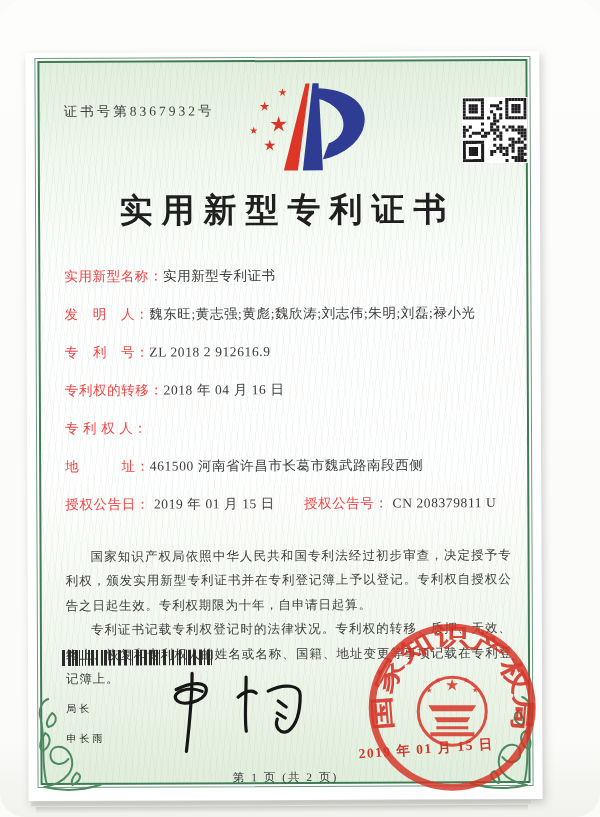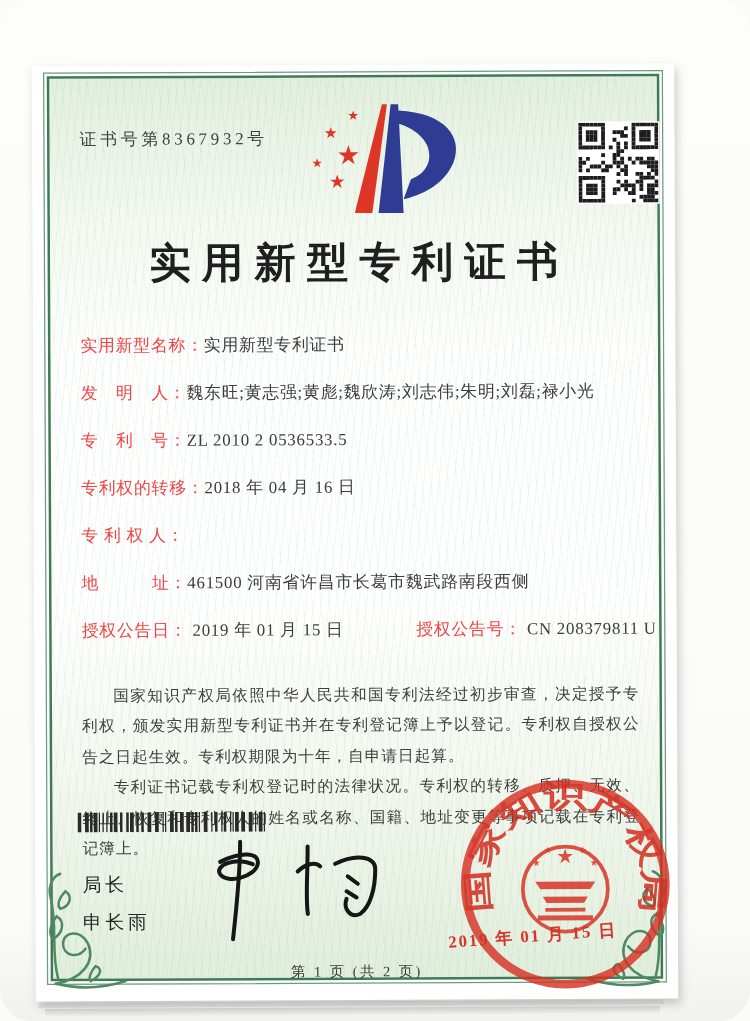--- a/index.html
+++ b/index.html
@@ -25,28 +25,28 @@
   .logo{position:absolute;left:213px;top:28px;width:150px;height:96px;}
   .qr{position:absolute;left:436px;top:46px;width:64px;height:64px;background:#fff;padding:1px;}
 
   .title{position:absolute;left:0;top:136px;width:100%;text-align:center;font-size:33px;font-weight:bold;
          color:#1f1f1f;letter-spacing:9px;text-indent:9px;}
 
   .fields{position:absolute;left:38px;top:205px;width:450px;}
   .frow{height:38px;display:flex;align-items:center;font-size:13.5px;color:#3c3c3c;letter-spacing:0.6px;white-space:nowrap;}
   .flabel{color:#ef4444;}
   .grant{display:flex;}
-  .grant .pair2{margin-left:58px;}
+  .grant .pair2{margin-left:29px;}
 
   .paras{position:absolute;left:38px;top:492px;width:446px;color:#3e3e3e;}
   .paras p{margin:0;font-size:12.5px;line-height:1.95;text-indent:2em;text-align:justify;letter-spacing:0.8px;}
 
   .barcode{position:absolute;left:34px;top:597px;width:152px;height:16px;}
 
-  .director{position:absolute;left:38px;top:641px;font-size:15px;color:#262626;letter-spacing:3px;line-height:30px;}
+  .director{position:absolute;left:38px;top:641px;font-size:10px;color:#262626;letter-spacing:3px;line-height:30px;}
   .signature{position:absolute;left:118px;top:615px;width:180px;height:90px;}
 
   .seal{position:absolute;left:336px;top:568px;width:176px;height:176px;opacity:0.93;}
   .seal-date{position:absolute;left:330px;top:688px;width:160px;font-size:13.5px;font-weight:bold;
              color:#d3362a;letter-spacing:1.5px;transform:rotate(-4deg);z-index:3;white-space:nowrap;}
 
   .page-ind{position:absolute;left:0;top:718px;width:100%;text-align:center;font-size:11.5px;color:#3a3a3a;letter-spacing:2px;}
 
   .orn{position:absolute;bottom:8px;width:72px;height:102px;z-index:1;}
   .orn-l{left:4px;}
@@ -315,21 +315,21 @@
         <div class="frow">
           <span class="flabel">实用新型名称：</span>
           <span class="fvalue">实用新型专利证书</span>
         </div>
         <div class="frow">
           <span class="flabel">发　明　人：</span>
           <span class="fvalue">魏东旺;黄志强;黄彪;魏欣涛;刘志伟;朱明;刘磊;禄小光</span>
         </div>
         <div class="frow">
           <span class="flabel">专　利　号：</span>
-          <span class="fvalue">ZL 2010 2 0536533.5</span>
+          <span class="fvalue">ZL 2018 2 912616.9</span>
         </div>
         <div class="frow">
           <span class="flabel">专利权的转移：</span>
           <span class="fvalue">2018 年 04 月 16 日</span>
         </div>
         <div class="frow">
           <span class="flabel">专 利 权 人：</span>
         </div>
         <div class="frow">
           <span class="flabel">地　　　址：</span>

